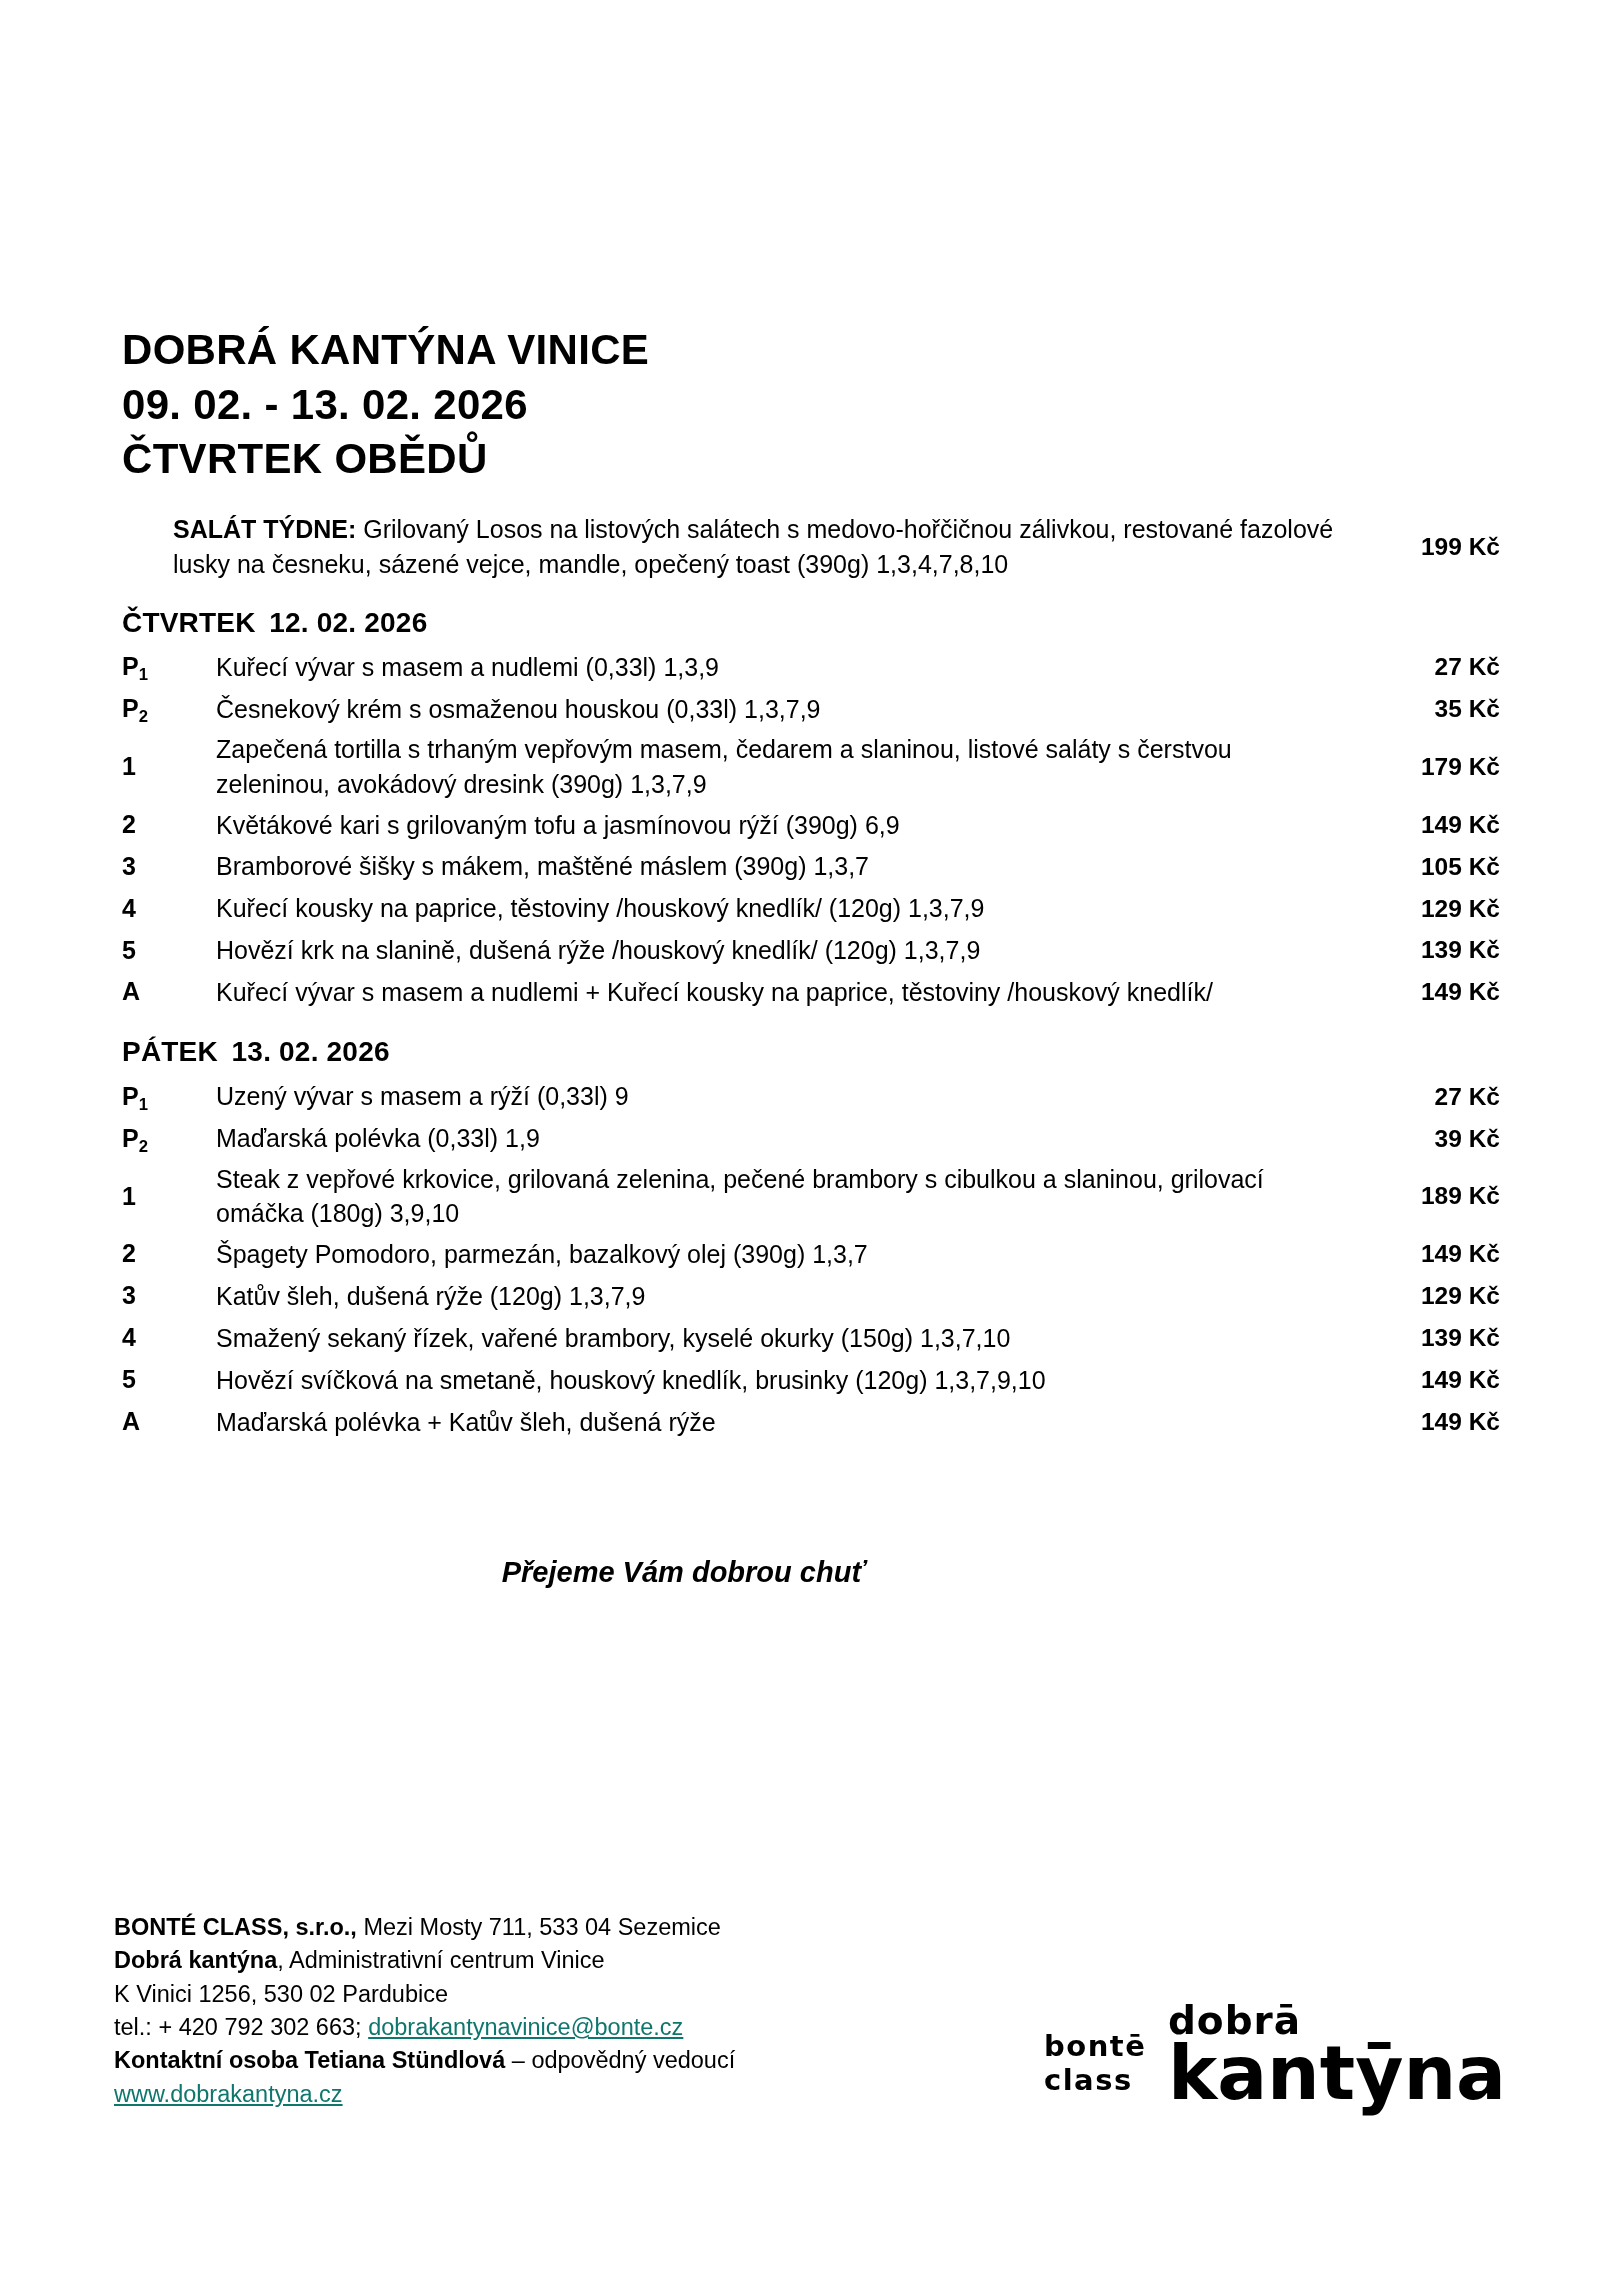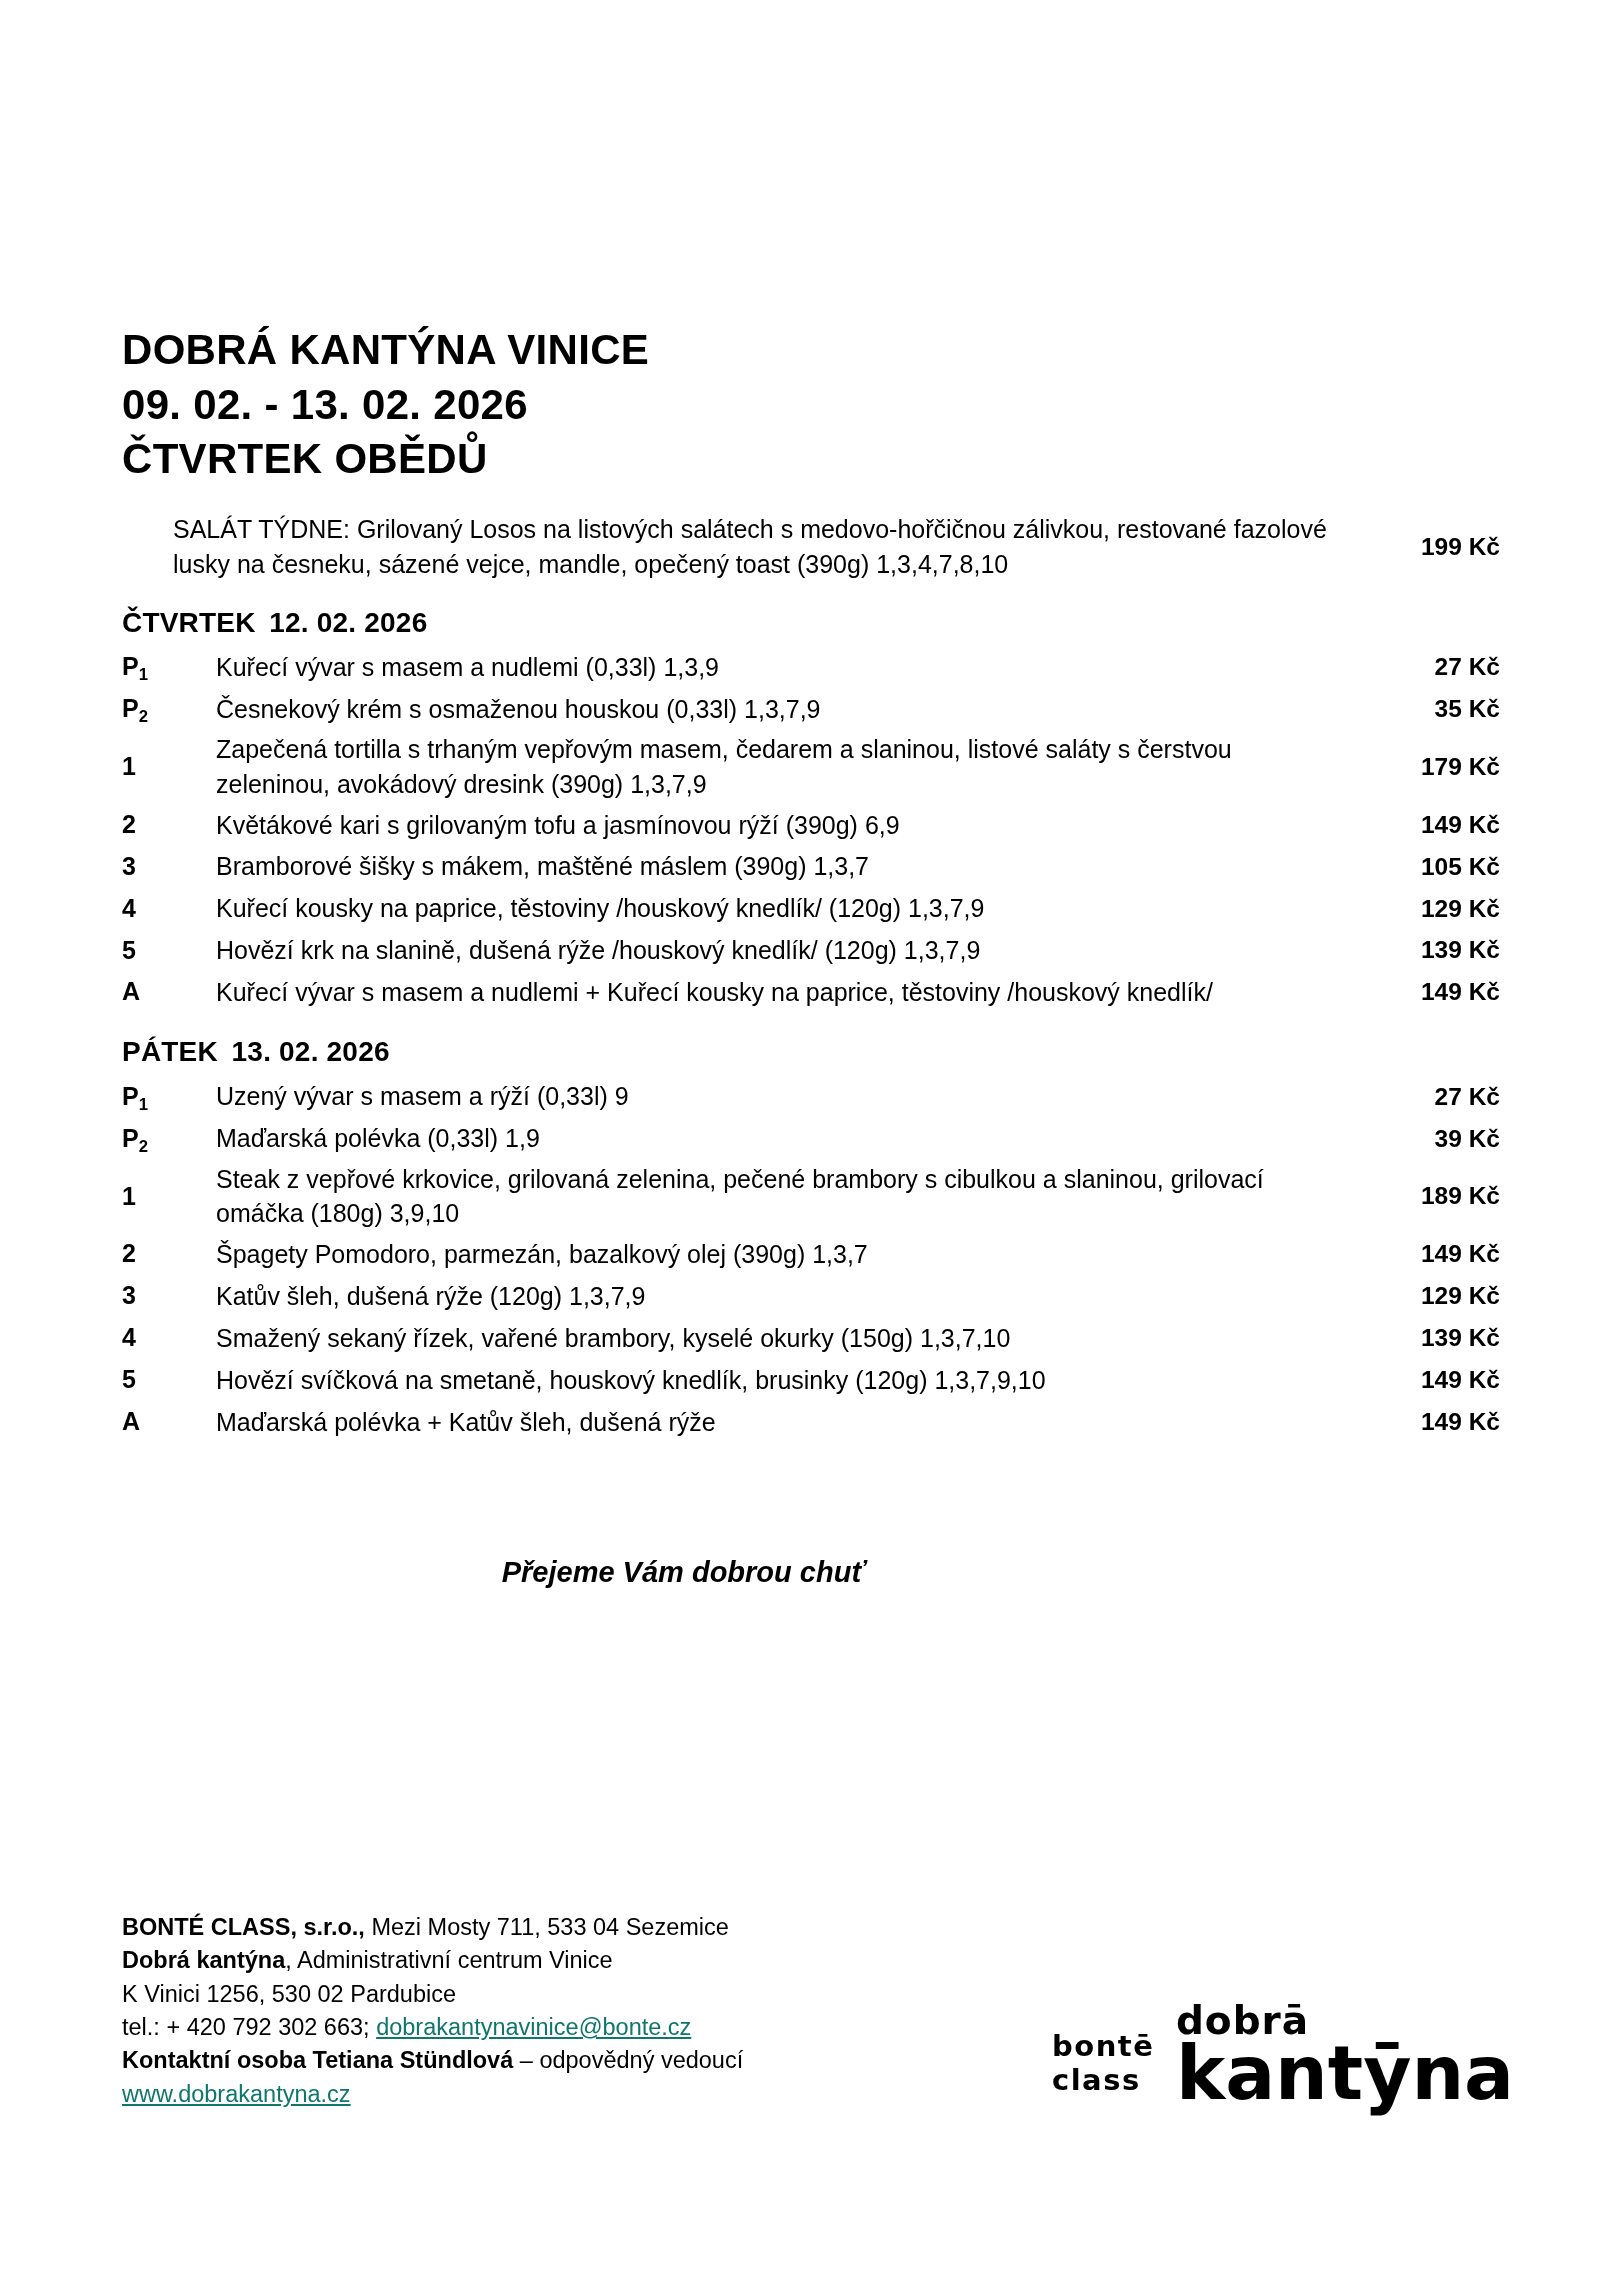--- a/index.html
+++ b/index.html
@@ -48,21 +48,21 @@
     margin: 21.6px 0 9.8px 0;
     padding-left: 51px;
   }
   .salad-text {
     flex: 1 1 auto;
     font-size: 25px;
     line-height: 1.38;
     padding-right: 19.6px;
   }
   .salad-label {
-    font-weight: normal;
+    font-weight: bold;
   }
   .salad-price {
     flex: 0 0 118px;
     text-align: right;
     font-size: 24.5px;
     font-weight: bold;
     align-self: center;
     white-space: nowrap;
   }
 
@@ -122,21 +122,21 @@
     font-size: 29px;
     font-weight: bold;
     font-style: italic;
     margin: 116px 0 13px 0;
     padding-right: 255px;
   }
 
   
   .footer {
     position: absolute;
-    left: 122px;
+    left: 114px;
     top: 1911px;
     width: 1392px;
     display: flex;
     align-items: flex-end;
   }
   .footer-text {
     flex: 1 1 auto;
     font-size: 23.5px;
     line-height: 1.42;
   }

